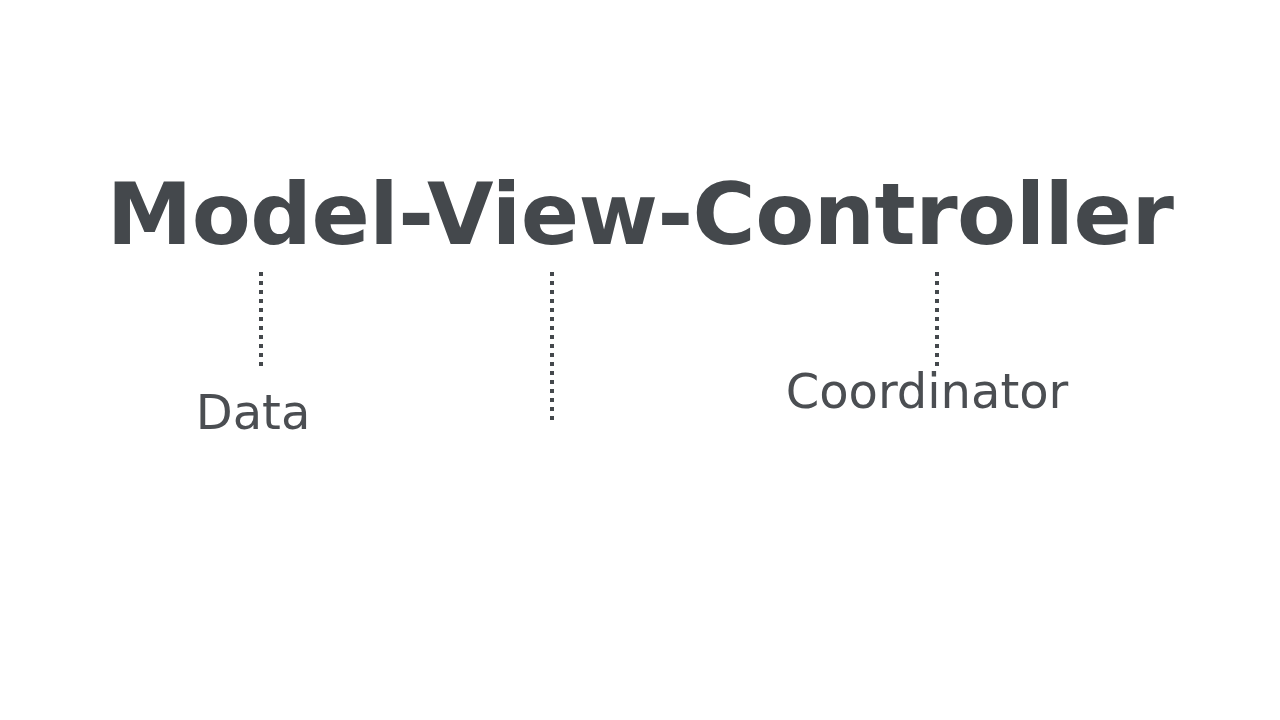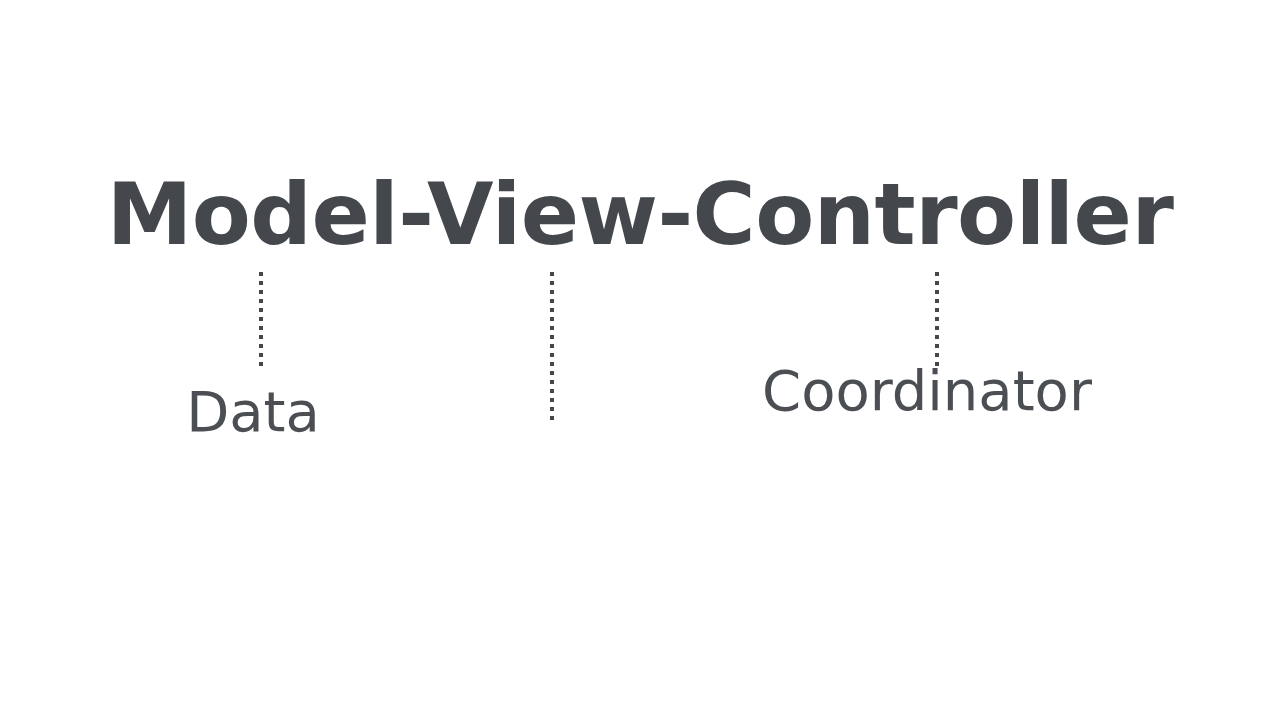--- a/index.html
+++ b/index.html
@@ -50,21 +50,21 @@
     );
     background-size: 4px 9px;
     background-repeat: repeat-y;
   }
 
   
   .label {
     position: absolute;
     font-family: "DejaVu Sans", sans-serif;
     font-weight: normal;
-    font-size: 56px;
+    font-size: 48px;
     line-height: 52px;
     color: #4b4e52;
     white-space: nowrap;
     text-align: center;
     transform: translateX(-50%);
   }
 </style>
 </head>
 <body style="background: rgb(255, 255, 255);">
 

